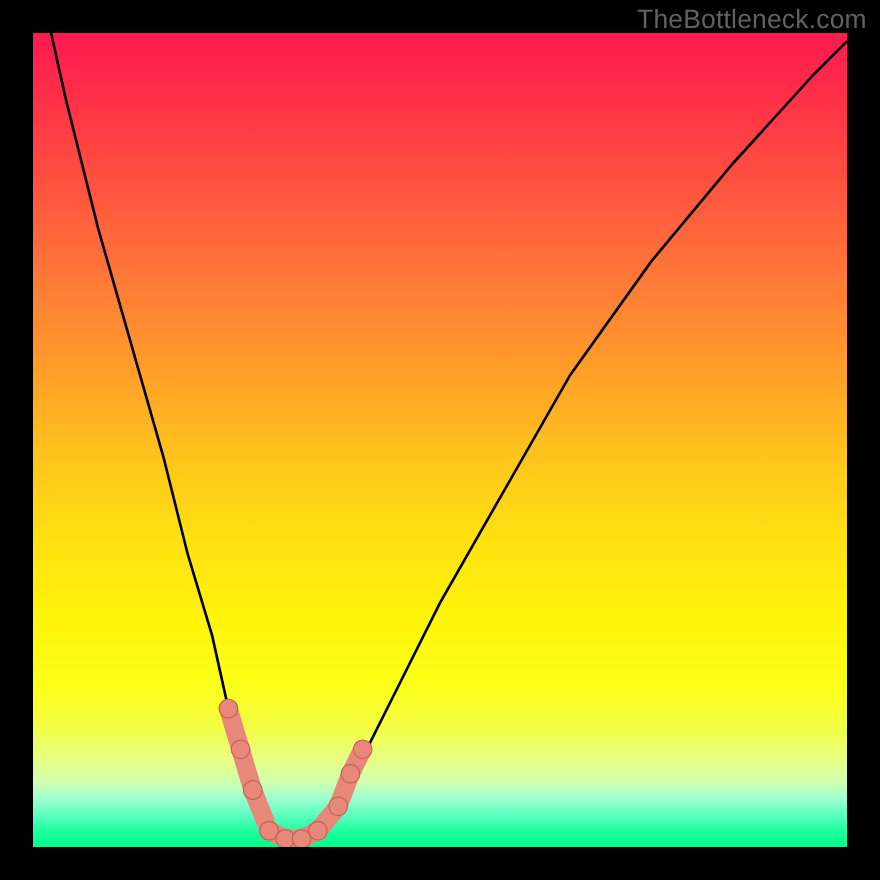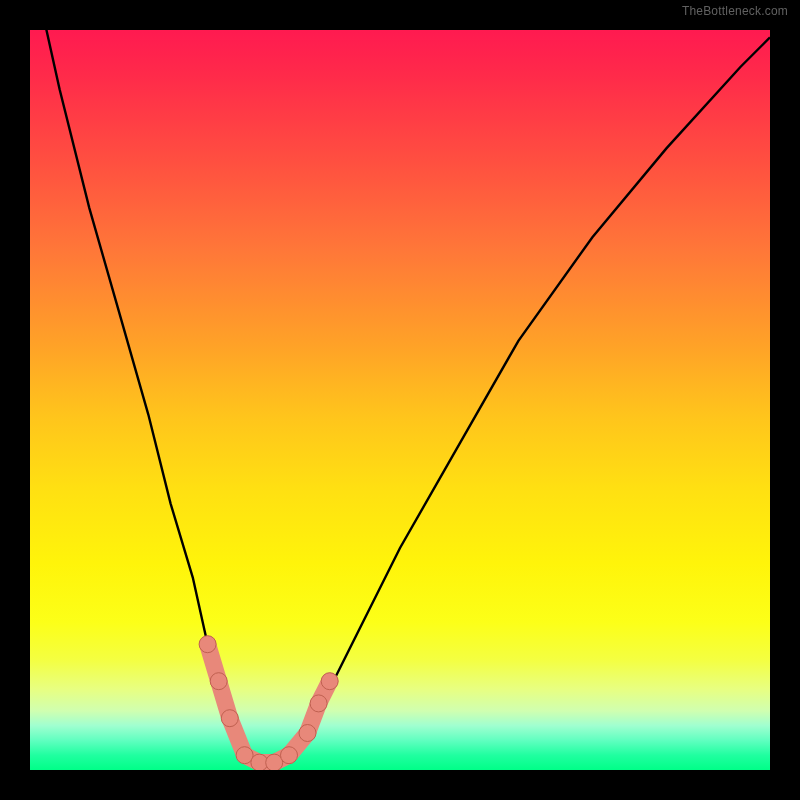--- a/index.html
+++ b/index.html
@@ -8,21 +8,21 @@
     height: 800px;
     background: #000;
     position: relative;
     font-family: Arial, sans-serif;
   }
   .watermark {
     position: absolute;
     top: 4px;
     right: 12px;
     color: #616161;
-    font-size: 12px;
+    font-size: 24px;
     font-weight: 500;
     z-index: 10;
     letter-spacing: 0.2px;
     text-align: center;
   }
   .plot-area {
     position: absolute;
     left: 30px;
     top: 30px;
     width: 740px;

